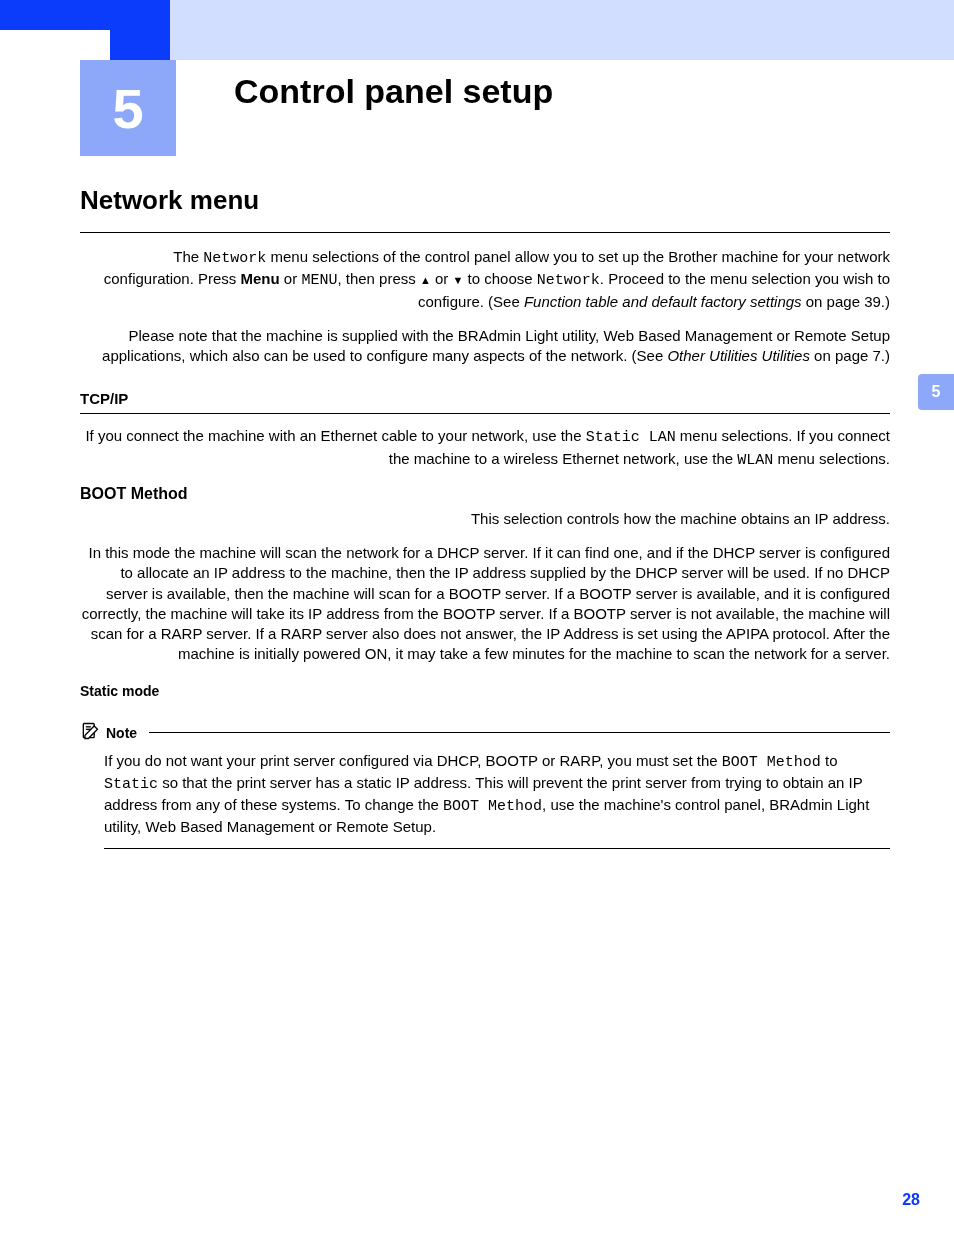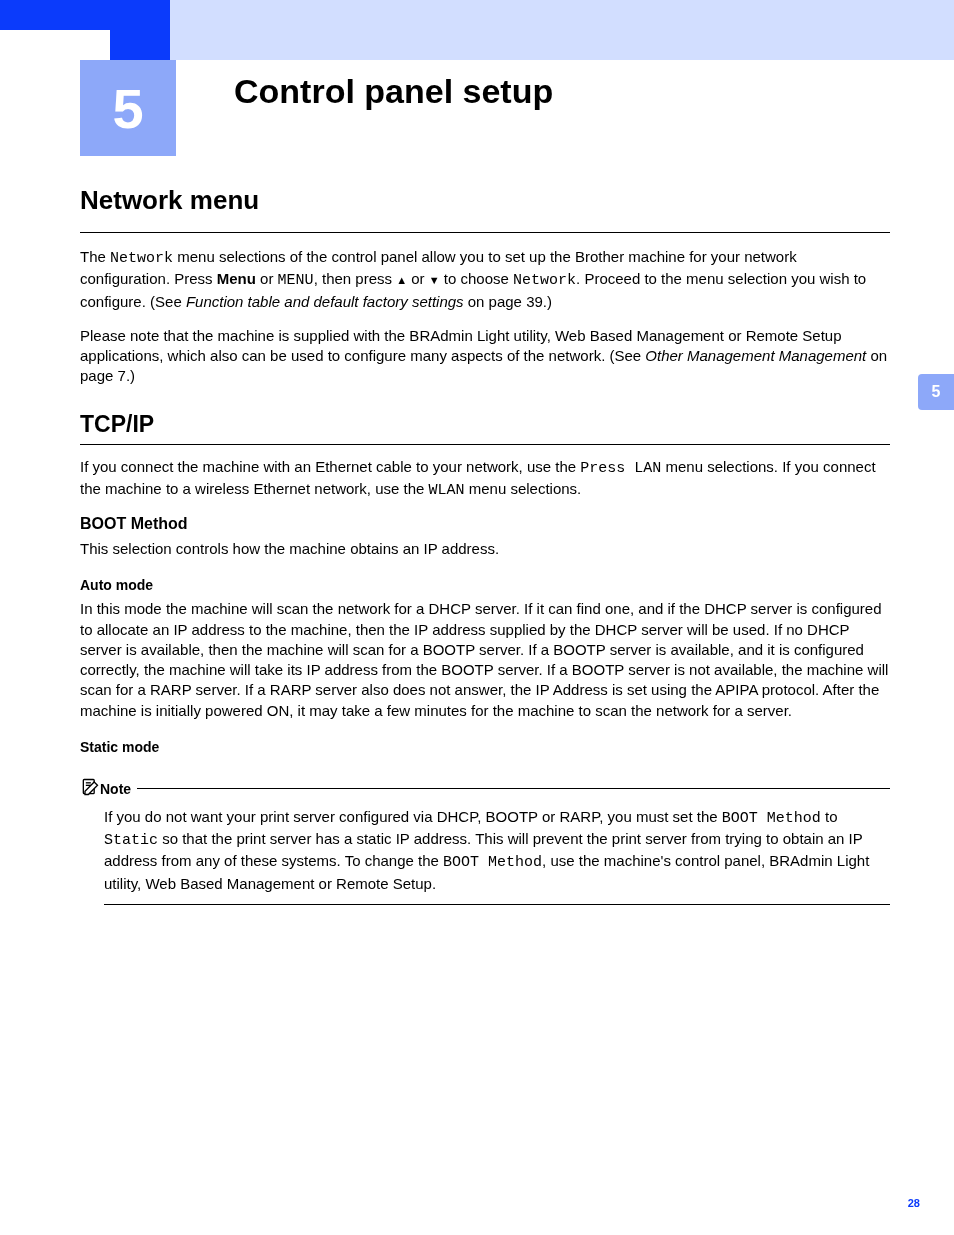--- a/index.html
+++ b/index.html
@@ -22,42 +22,42 @@
   .side-tab {
     position: absolute; right: 0; top: 374px; width: 36px; height: 36px;
     background: #8da8f9; color: #fff; display: flex; align-items: center; justify-content: center;
     font-size: 16px; font-weight: bold; border-radius: 4px 0 0 4px;
   }
 
   .content { position: absolute; top: 185px; left: 80px; width: 810px; }
   h2.section { font-size: 26px; font-weight: bold; margin-bottom: 16px; }
   .rule { border: none; border-top: 1px solid #000; margin-bottom: 14px; }
 
-  p.body { font-size: 15px; line-height: 1.35; margin-bottom: 14px; }
+  p.body { font-size: 15px; line-height: 1.35; margin-bottom: 14px; text-align: right; }
   .mono { font-family: "Courier New", Courier, monospace; }
   .bold { font-weight: bold; }
   .italic { font-style: italic; }
 
-  h3.sub { font-size: 23px; font-weight: bold; color: #000; margin-top: 24px; margin-bottom: 6px; }
+  h3.sub { font-size: 15px; font-weight: bold; color: #000; margin-top: 24px; margin-bottom: 6px; }
   .sub-rule { border: none; border-top: 1px solid #000; margin-bottom: 12px; }
 
   h4.subsub { font-size: 16px; font-weight: bold; margin-top: 14px; margin-bottom: 6px; }
   h5.mode { font-size: 14px; font-weight: bold; margin-top: 18px; margin-bottom: 6px; }
 
   .note-block { margin-top: 22px; }
-  .note-header { display: flex; align-items: center; }
+  .note-header { display: flex; align-items: center; gap: 6px; }
   .note-header .note-label { font-weight: bold; font-size: 14px; }
   .note-header .note-line { flex: 1; border-top: 1px solid #000; height: 0; margin-left: 6px; }
   .note-body { padding: 6px 0 10px 24px; font-size: 15px; line-height: 1.35; }
   .note-bottom-line { border-top: 1px solid #000; margin-left: 24px; }
 
   .note-icon svg { width: 20px; height: 20px; }
 
   .page-number {
-    position: absolute; right: 34px; bottom: 26px; font-size: 11px; font-weight: bold; color: #0b3bfb;
+    position: absolute; right: 34px; bottom: 26px; font-size: 16px; font-weight: bold; color: #0b3bfb;
   }
 
   .arrow { font-size: 11px; }
 </style>
 </head>
 <body>
 
 <div class="page">
 
   <div class="top-left-block"></div>
@@ -77,34 +77,33 @@
   <div class="content">
 
     <h2 class="section">Network menu</h2>
     <hr class="rule">
 
     <p class="body">
       <span>The </span><span class="mono">Network</span><span> menu selections of the control panel allow you to set up the Brother machine for your network configuration. Press </span><span class="bold">Menu</span><span> or </span><span class="mono">MENU</span><span>, then press </span><span class="arrow">▲</span><span> or </span><span class="arrow">▼</span><span> to choose </span><span class="mono">Network</span><span>. Proceed to the menu selection you wish to configure. (See </span><span class="italic">Function table and default factory settings</span><span> on page 39.)</span>
     </p>
 
     <p class="body">
-      <span>Please note that the machine is supplied with the BRAdmin Light utility, Web Based Management or Remote Setup applications, which also can be used to configure many aspects of the network. (See </span><span class="italic">Other Management Management</span><span> on page 7.)</span>
+      <span>Please note that the machine is supplied with the BRAdmin Light utility, Web Based Management or Remote Setup applications, which also can be used to configure many aspects of the network. (See </span><span class="italic">Other Utilities Utilities</span><span> on page 7.)</span>
     </p>
 
     <h3 class="sub">TCP/IP</h3>
     <hr class="sub-rule">
 
     <p class="body">
-      <span>If you connect the machine with an Ethernet cable to your network, use the </span><span class="mono">Press LAN</span><span> menu selections. If you connect the machine to a wireless Ethernet network, use the </span><span class="mono">WLAN</span><span> menu selections.</span>
+      <span>If you connect the machine with an Ethernet cable to your network, use the </span><span class="mono">Static LAN</span><span> menu selections. If you connect the machine to a wireless Ethernet network, use the </span><span class="mono">WLAN</span><span> menu selections.</span>
     </p>
 
     <h4 class="subsub">BOOT Method</h4>
     <p class="body">This selection controls how the machine obtains an IP address.</p>
 
-    <h5 class="mode">Auto mode</h5>
     <p class="body">In this mode the machine will scan the network for a DHCP server. If it can find one, and if the DHCP server is configured to allocate an IP address to the machine, then the IP address supplied by the DHCP server will be used. If no DHCP server is available, then the machine will scan for a BOOTP server. If a BOOTP server is available, and it is configured correctly, the machine will take its IP address from the BOOTP server. If a BOOTP server is not available, the machine will scan for a RARP server. If a RARP server also does not answer, the IP Address is set using the APIPA protocol. After the machine is initially powered ON, it may take a few minutes for the machine to scan the network for a server.</p>
 
     <h5 class="mode">Static mode</h5>
 
     <div class="note-block">
       <div class="note-header">
         <span class="note-icon">
           <svg viewBox="0 0 24 24" fill="none" stroke="#000" stroke-width="1.6">
             <rect x="4" y="3" width="13" height="17" rx="1" fill="#fff"></rect>
             <path d="M17 6 L21 10 L10 21 L6 21 L6 17 Z" fill="#fff"></path>

